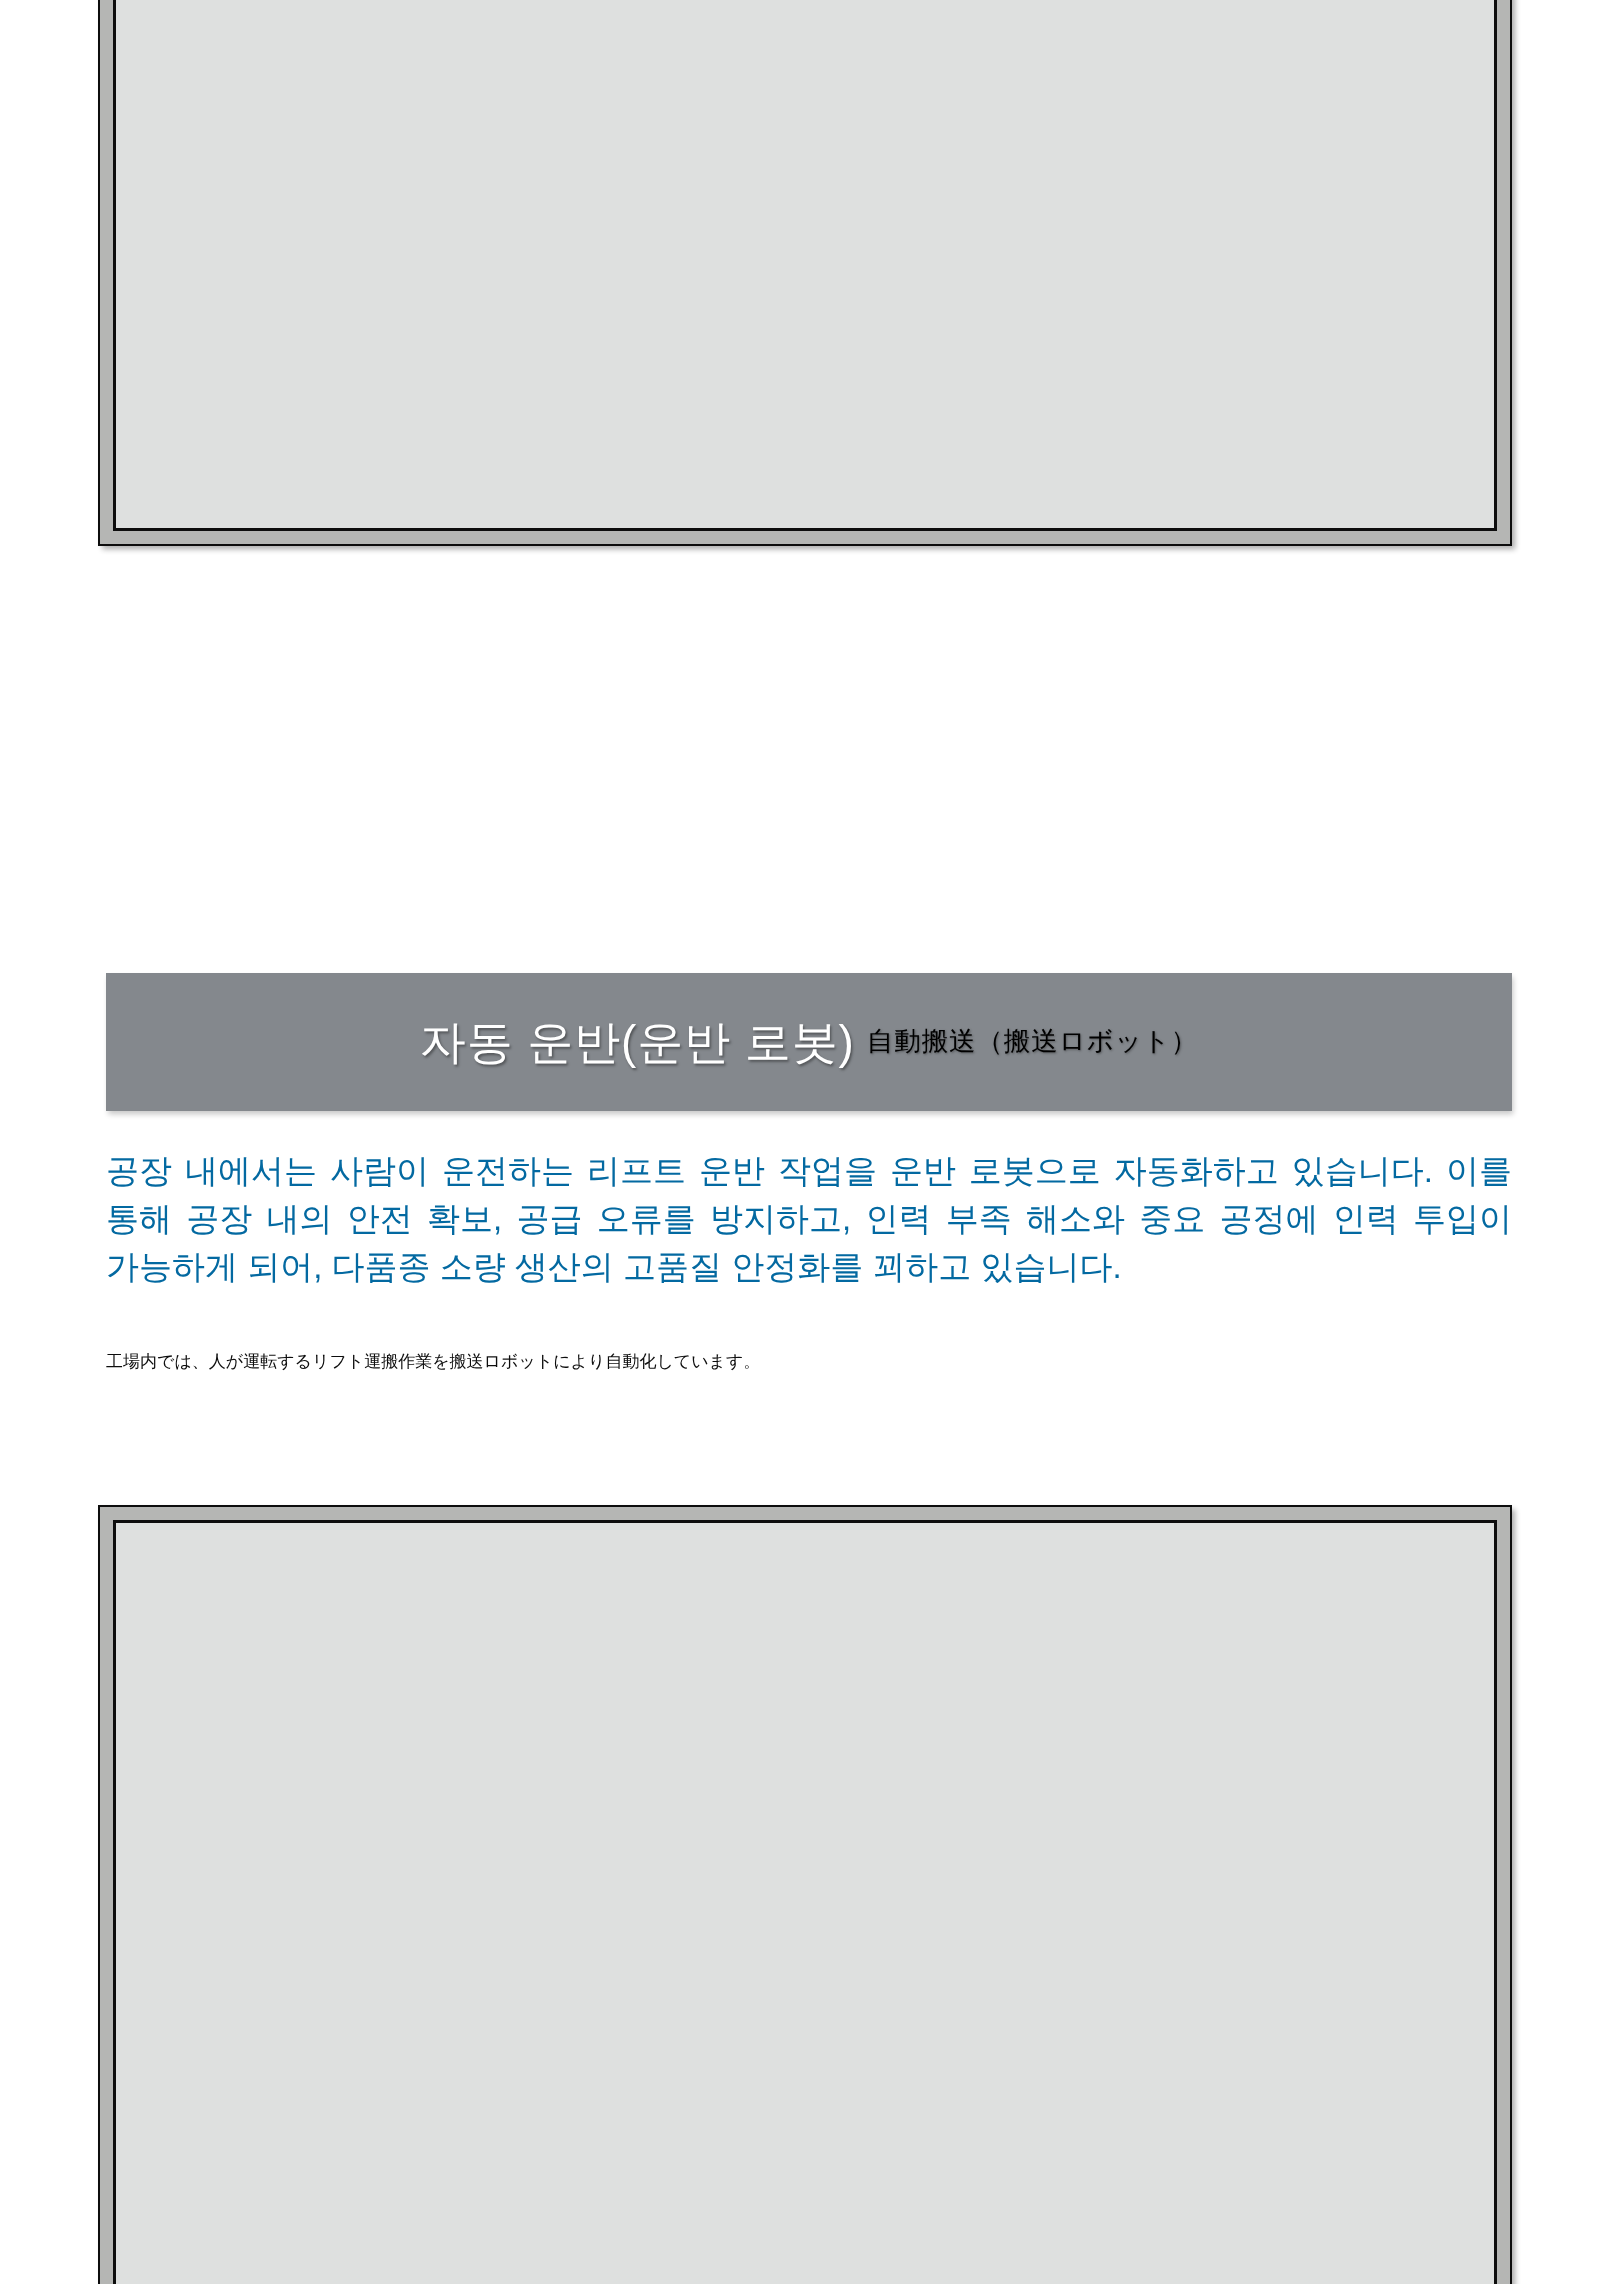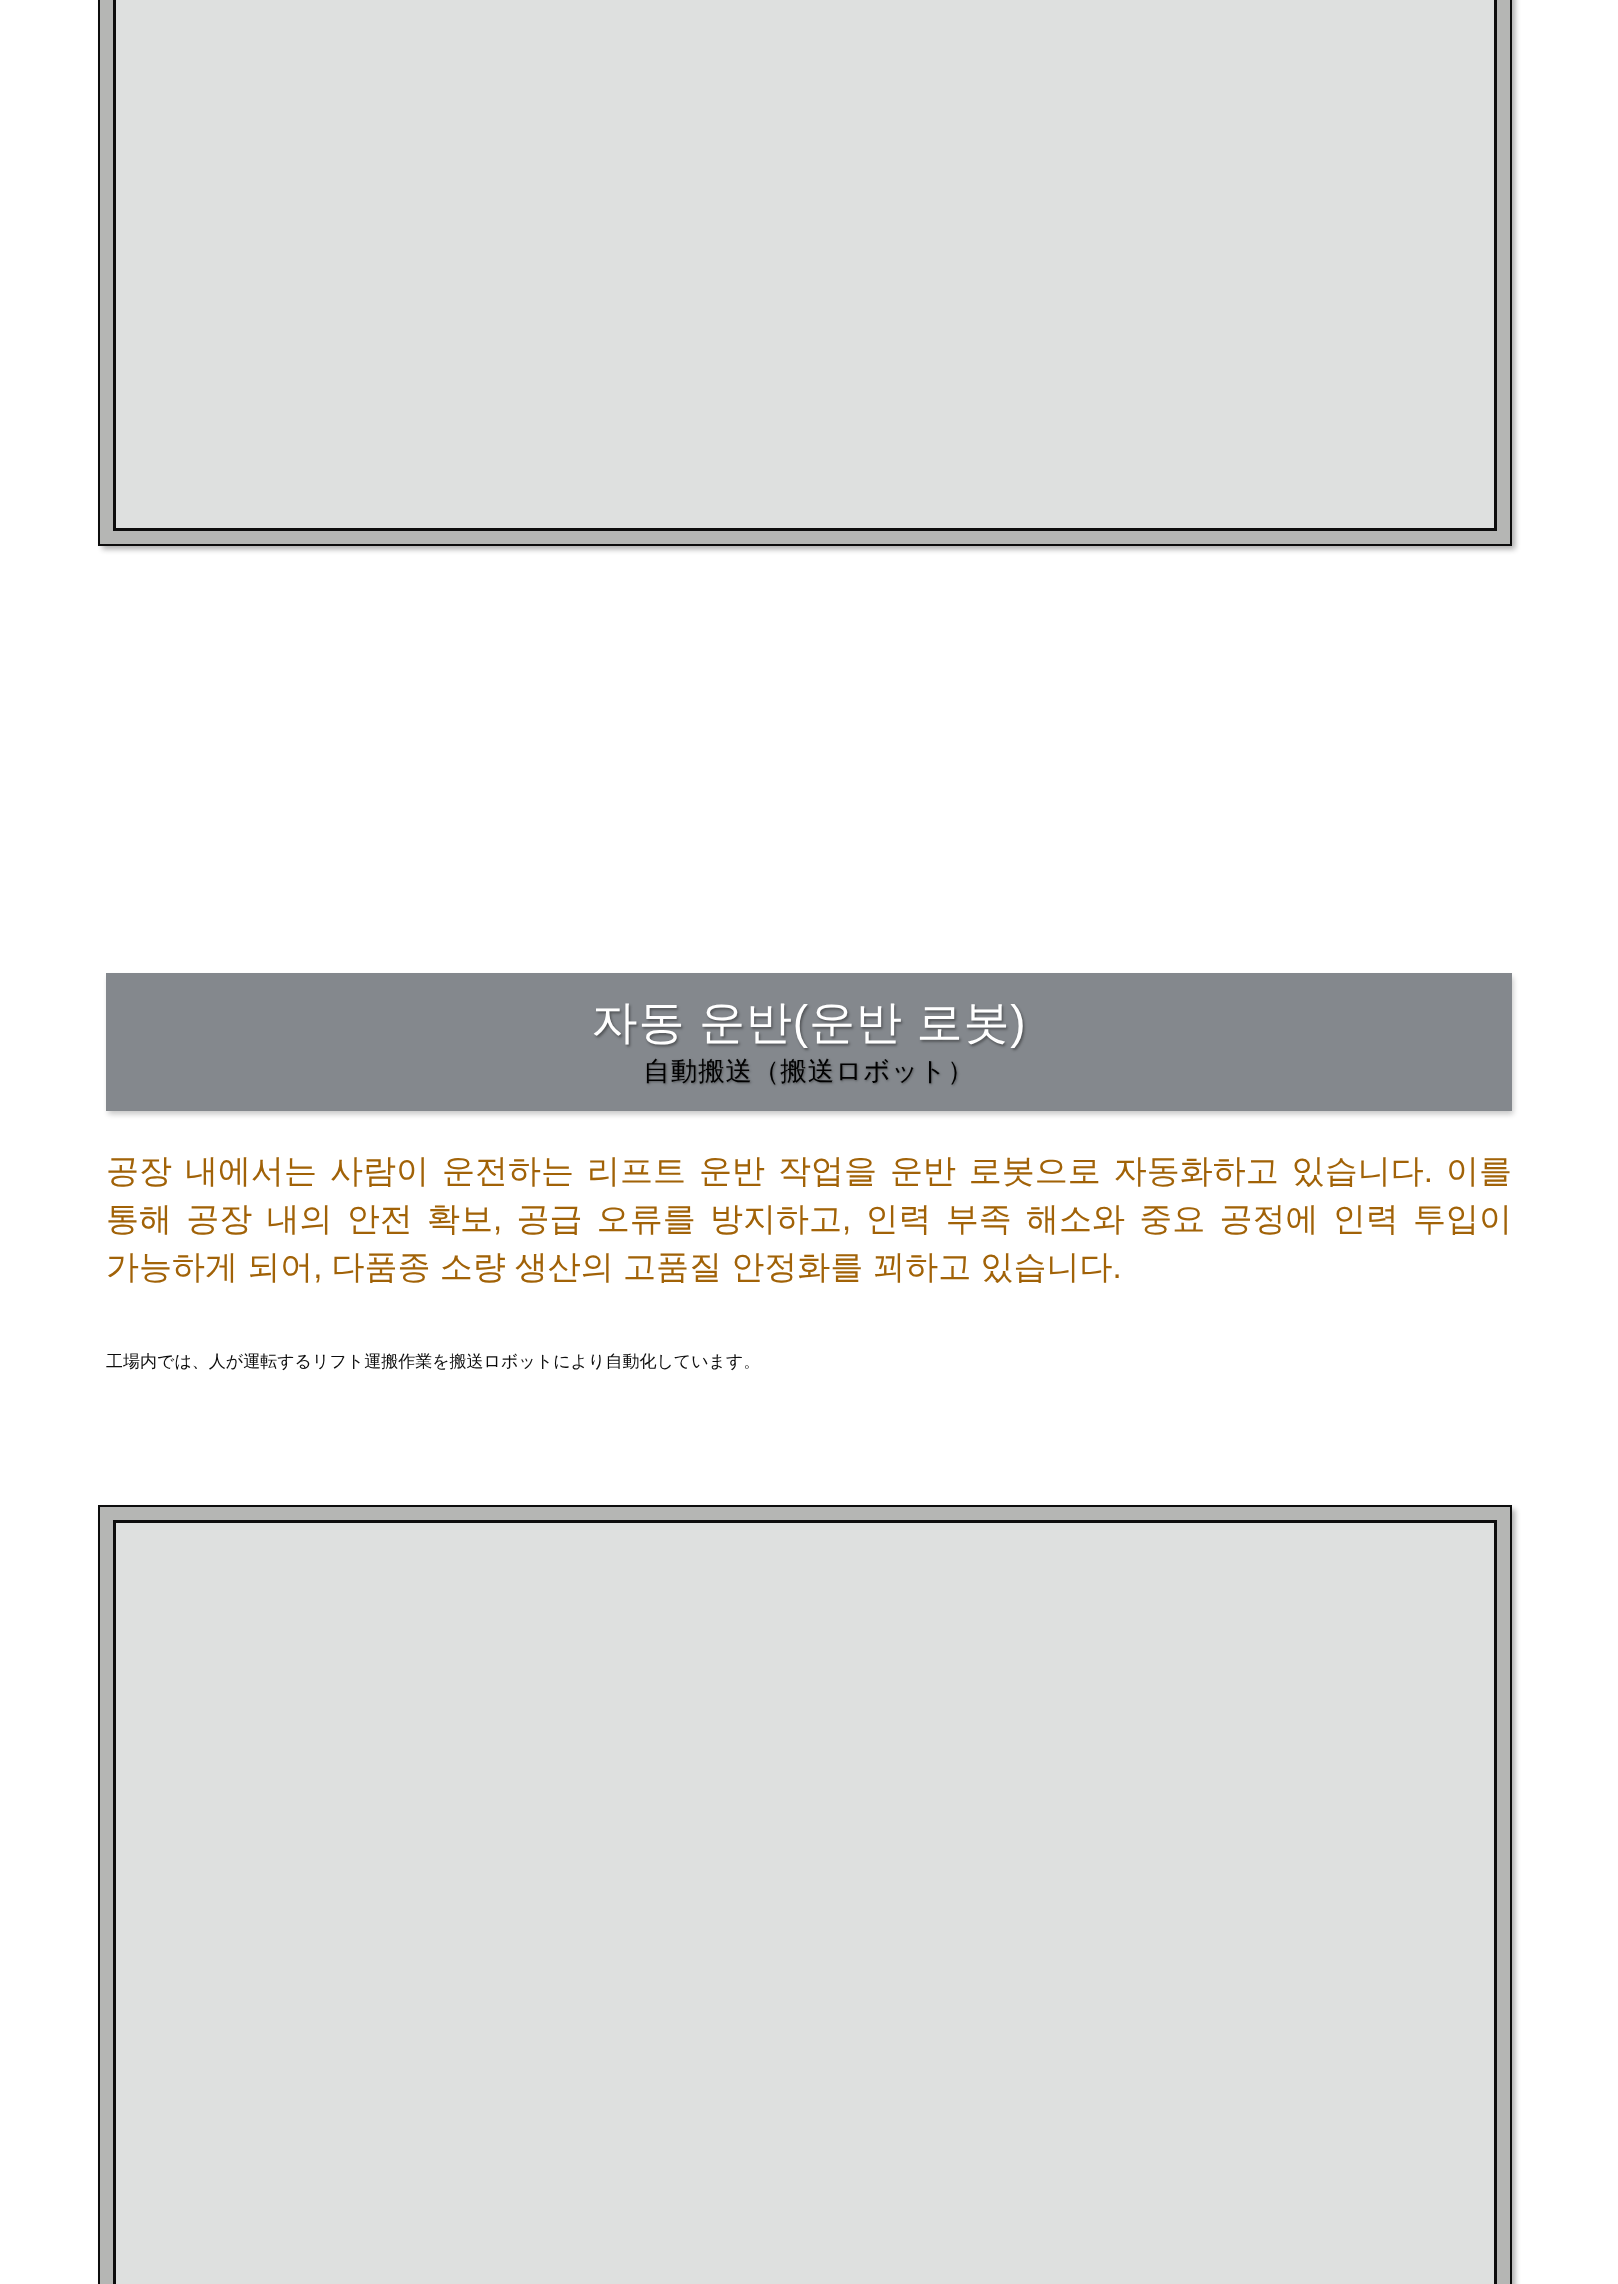--- a/index.html
+++ b/index.html
@@ -39,21 +39,21 @@
   
   .banner {
     position: absolute;
     left: 106px;
     top: 973px;
     width: 1406px;
     height: 138px;
     background: #84888d;
     box-shadow: 2.3px 4.1px 5.5px rgba(0,0,0,0.22);
     display: flex;
-    flex-direction: column;
+    flex-direction: row;
     align-items: center;
     justify-content: center;
     gap: 12px;
   }
   .banner-title {
     font-size: 46px;
     line-height: 1.05;
     color: #ffffff;
     text-shadow: 1.4px 1.8px 2.7px rgba(0,0,0,0.40);
     letter-spacing: 0.9px;
@@ -72,21 +72,21 @@
   .para-ko {
     position: absolute;
     left: 106px;
     top: 1147px;
     width: 1406px;
     font-size: 33px;
     line-height: 48px;
     text-align: justify;
     text-justify: inter-word;
     word-break: keep-all;
-    color: #a16207;
+    color: #0369a1;
     letter-spacing: 0px;
   }
 
   
   .note-ja {
     position: absolute;
     left: 106px;
     top: 1346px;
     width: 1462px;
     font-size: 17px;

